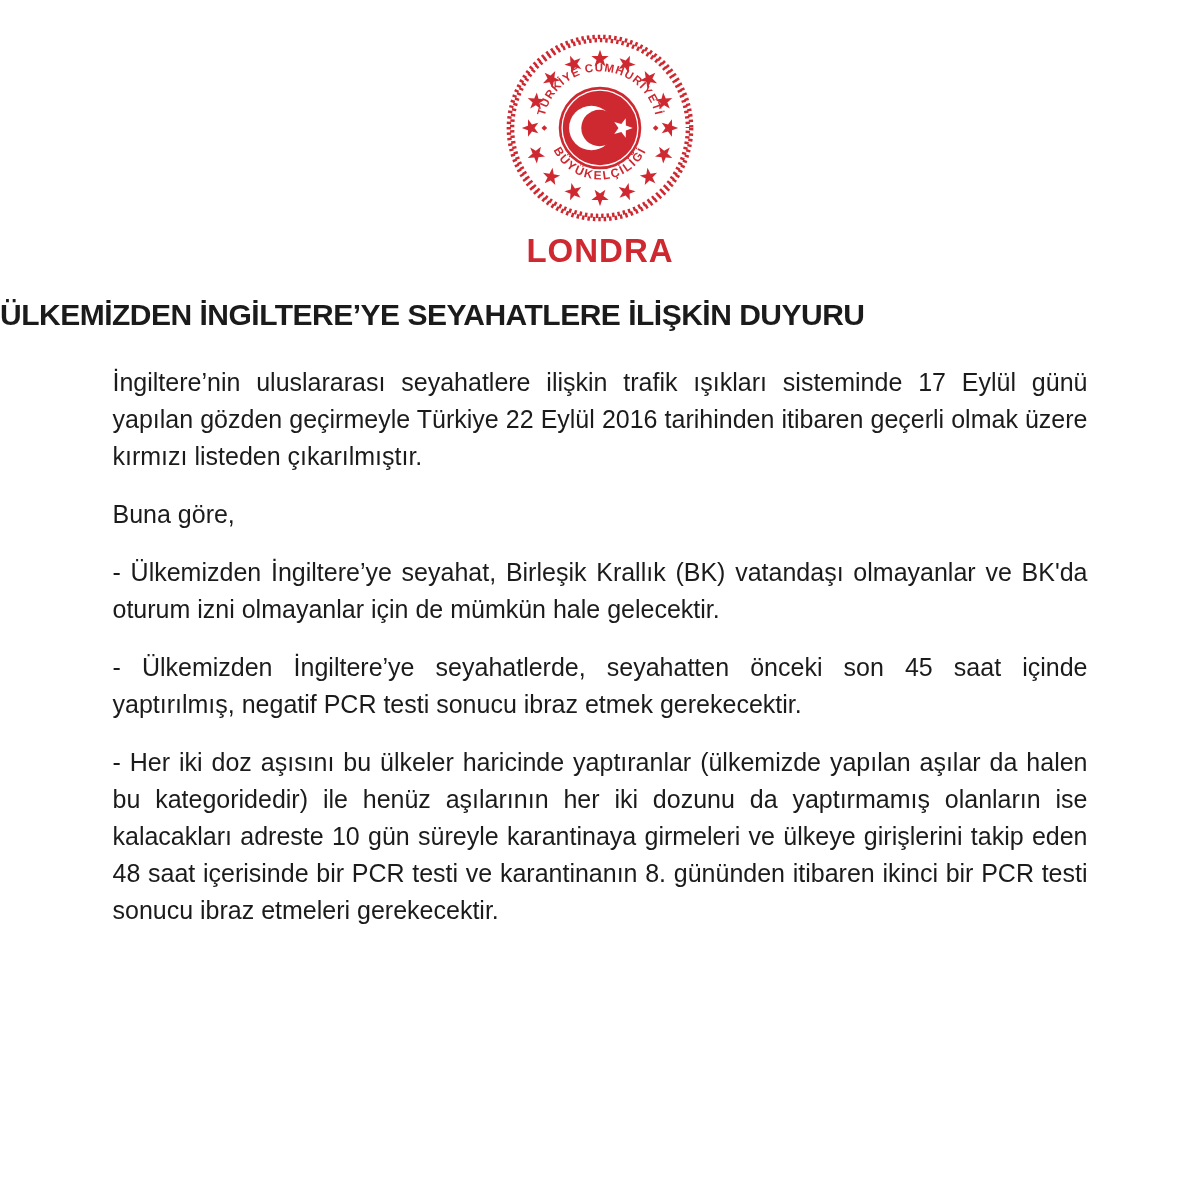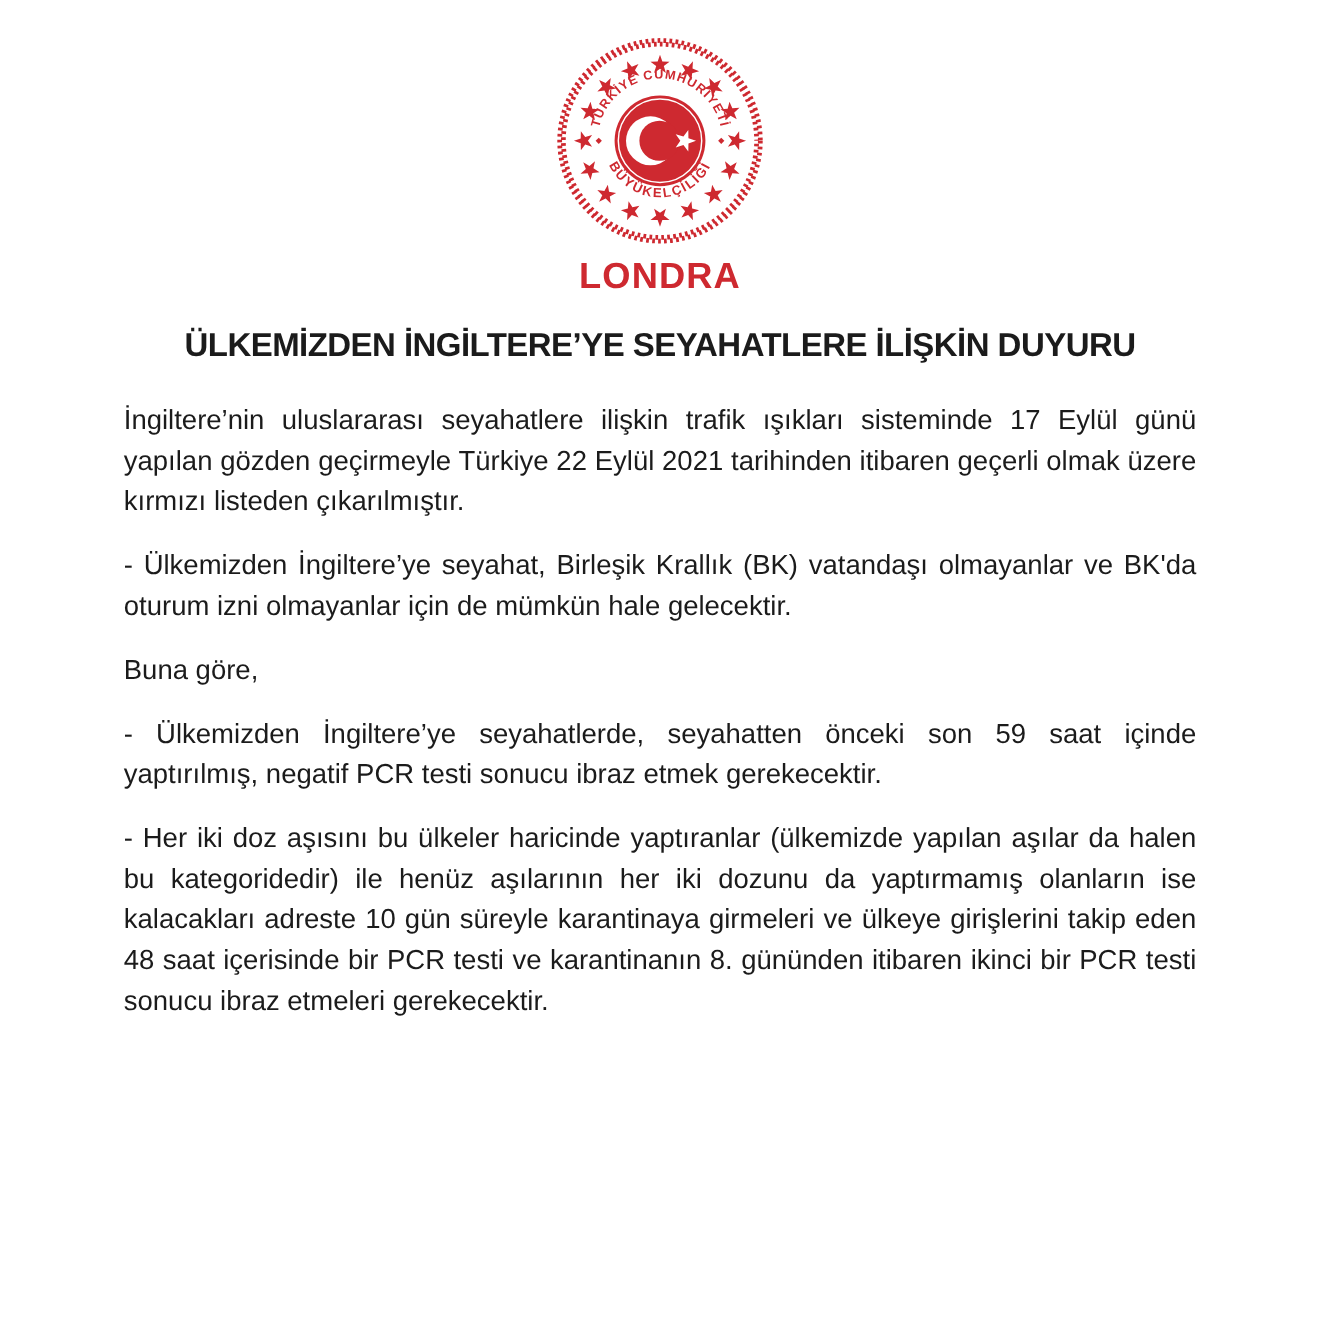--- a/index.html
+++ b/index.html
@@ -33,21 +33,21 @@
     margin-top: 8px;
     text-align: center;
     color: var(--seal-red, #ce2930);
     font-size: 33px;
     font-weight: 700;
     letter-spacing: 1px;
   }
   .doc-title {
     margin: 28px auto 0;
     padding: 0;
-    text-align: center;
+    text-align: left;
     font-size: 30px;
     font-weight: 700;
     letter-spacing: -0.5px;
     color: var(--ink, #1b1b1b);
   }
   .doc-body {
     width: 975px;
     margin: 32px auto 0;
     font-size: 25px;
     line-height: 37px;
@@ -114,20 +114,20 @@
         <use href="#star5" fill="#ffffff" transform="translate(123.5,100) rotate(90) scale(1.12)"></use>
       </g>
     </svg>
 
     <div class="city-label">LONDRA</div>
   </div>
 
   <h1 class="doc-title">ÜLKEMİZDEN İNGİLTERE’YE SEYAHATLERE İLİŞKİN DUYURU</h1>
 
   <div class="doc-body">
-    <p>İngiltere’nin uluslararası seyahatlere ilişkin trafik ışıkları sisteminde 17 Eylül günü yapılan gözden geçirmeyle Türkiye 22 Eylül 2021 tarihinden itibaren geçerli olmak üzere kırmızı listeden çıkarılmıştır.</p>
+    <p>İngiltere’nin uluslararası seyahatlere ilişkin trafik ışıkları sisteminde 17 Eylül günü yapılan gözden geçirmeyle Türkiye 22 Eylül 2016 tarihinden itibaren geçerli olmak üzere kırmızı listeden çıkarılmıştır.</p>
+    <p>Buna göre,</p>
     <p>- Ülkemizden İngiltere’ye seyahat, Birleşik Krallık (BK) vatandaşı olmayanlar ve BK'da oturum izni olmayanlar için de mümkün hale gelecektir.</p>
-    <p>Buna göre,</p>
-    <p>- Ülkemizden İngiltere’ye seyahatlerde, seyahatten önceki son 59 saat içinde yaptırılmış, negatif PCR testi sonucu ibraz etmek gerekecektir.</p>
+    <p>- Ülkemizden İngiltere’ye seyahatlerde, seyahatten önceki son 45 saat içinde yaptırılmış, negatif PCR testi sonucu ibraz etmek gerekecektir.</p>
     <p>- Her iki doz aşısını bu ülkeler haricinde yaptıranlar (ülkemizde yapılan aşılar da halen bu kategoridedir) ile henüz aşılarının her iki dozunu da yaptırmamış olanların ise kalacakları adreste 10 gün süreyle karantinaya girmeleri ve ülkeye girişlerini takip eden 48 saat içerisinde bir PCR testi ve karantinanın 8. gününden itibaren ikinci bir PCR testi sonucu ibraz etmeleri gerekecektir.</p>
   </div>
 
 </div>
 
 </body></html>

